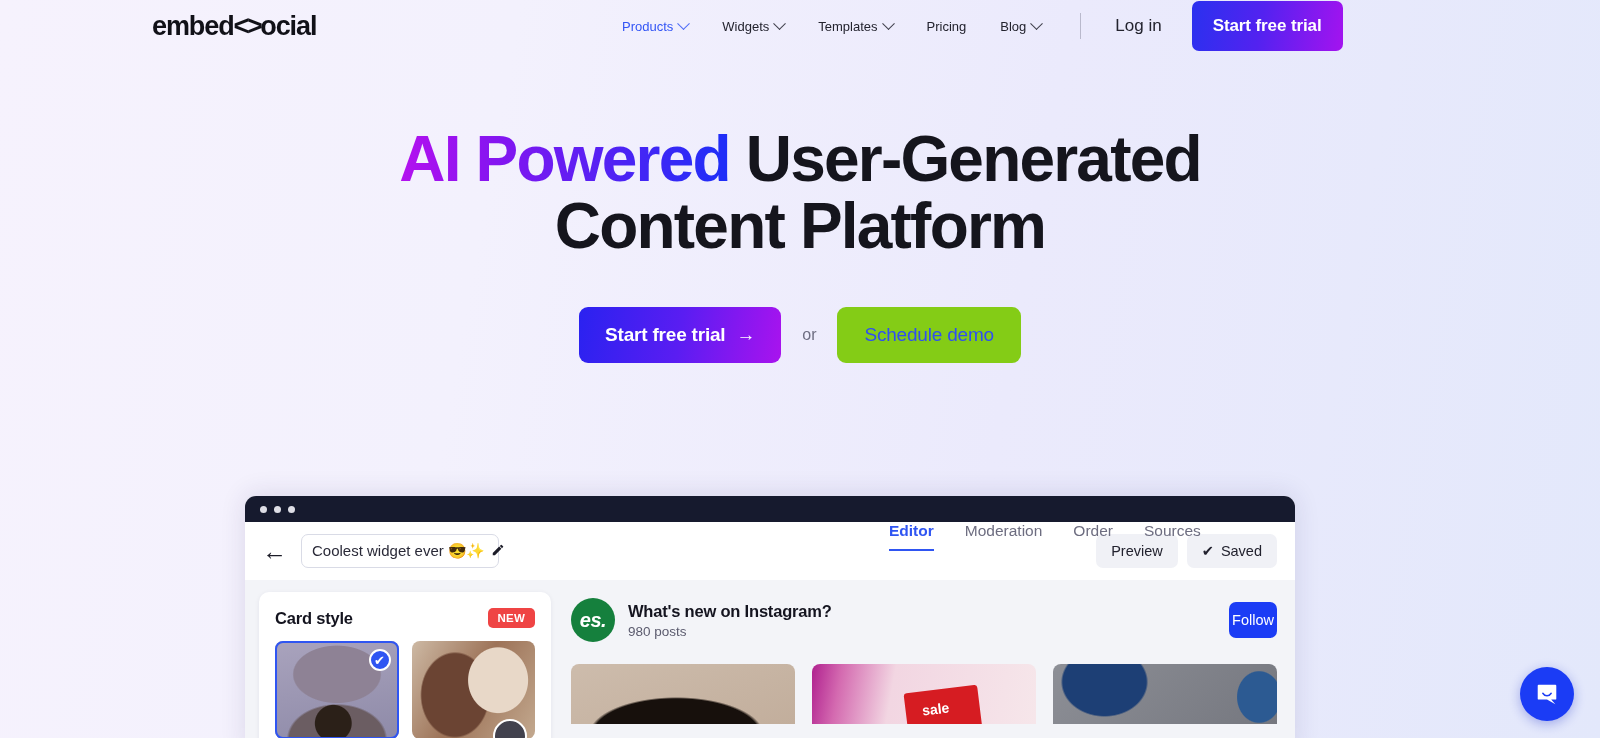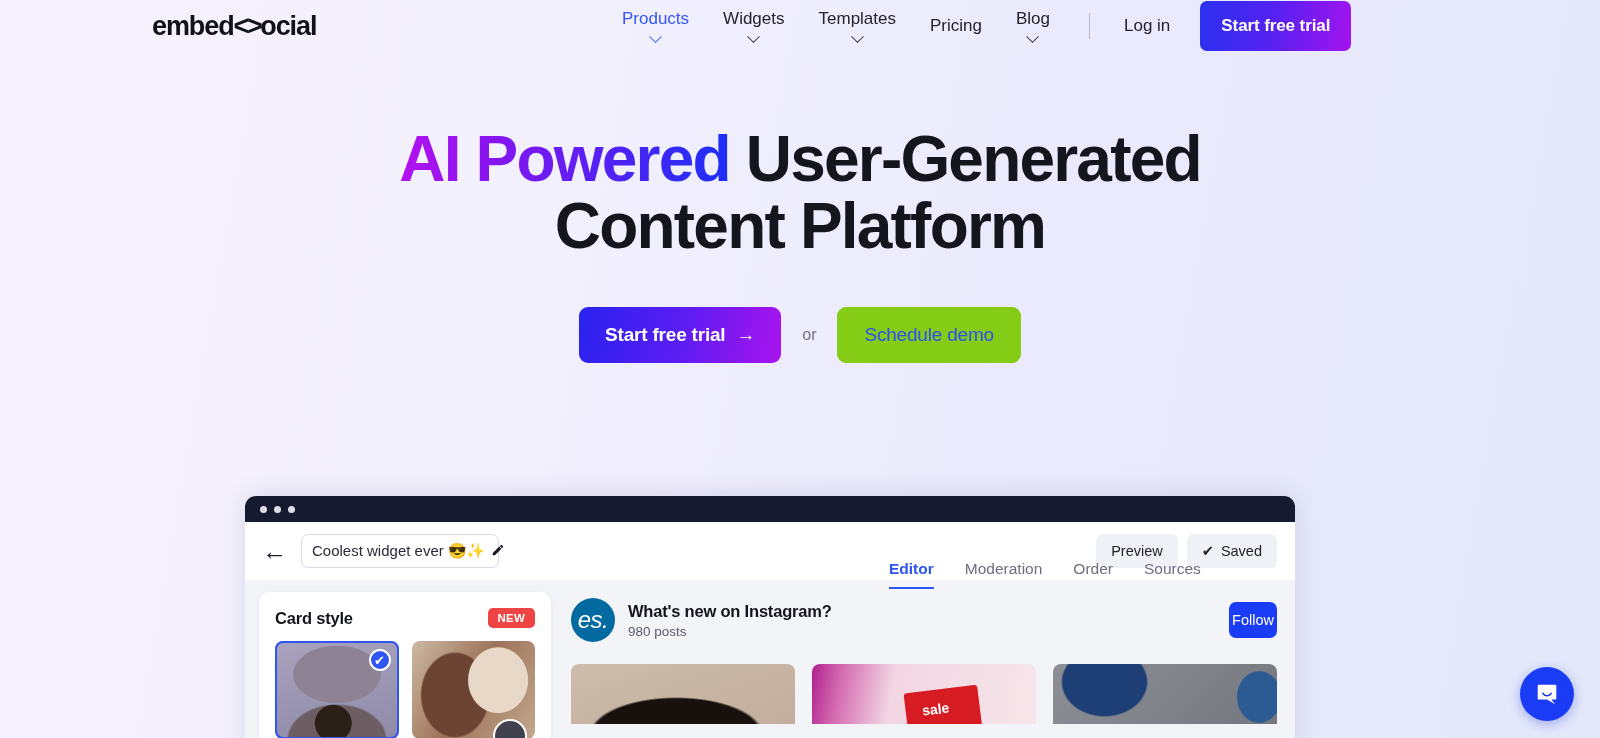--- a/index.html
+++ b/index.html
@@ -46,26 +46,25 @@
     height: 52px;
     display: flex;
     align-items: center;
     gap: 0;
   }
 
   .nav-item {
     display: flex;
     align-items: center;
     gap: 6px;
-    font-size: 17px;
+    font-size: 13px;
     color: #23232e;
     padding: 0 17px;
     white-space: nowrap;
     cursor: pointer;
-    flex-direction: column;
   }
   .nav-item.active { color: #3355f5; }
 
   .caret {
     display: inline-block;
     width: 9px;
     height: 9px;
     border-right: 1.8px solid currentColor;
     border-bottom: 1.8px solid currentColor;
     transform: rotate(45deg) translate(-2px, -2px);
@@ -224,21 +223,21 @@
     cursor: text;
     white-space: nowrap;
   }
   .pencil-icon { margin-left: auto; font-size: 13px; }
 
   .mock-tabs {
     position: absolute;
     left: 644px;
     display: flex;
     gap: 31px;
-    align-items: flex-end;
+    align-items: flex-start;
     height: 58px;
   }
 
   .mock-tab {
     font-size: 15.5px;
     color: #6d6d80;
     cursor: pointer;
     position: relative;
     padding-bottom: 2px;
     white-space: nowrap;
@@ -364,24 +363,24 @@
 
   .feed-head {
     display: flex;
     align-items: center;
     gap: 13px;
     padding: 6px 4px 0 4px;
   }
   .avatar {
     width: 44px; height: 44px;
     border-radius: 50%;
-    background: #0369a1;
+    background: #15803d;
     color: #fff;
-    font-size: 24px;
-    font-weight: 400;
+    font-size: 20px;
+    font-weight: 700;
     font-style: italic;
     display: flex;
     align-items: center;
     justify-content: center;
     flex-shrink: 0;
     letter-spacing: -.5px;
   }
   .feed-title {
     font-size: 16.5px;
     font-weight: 700;

